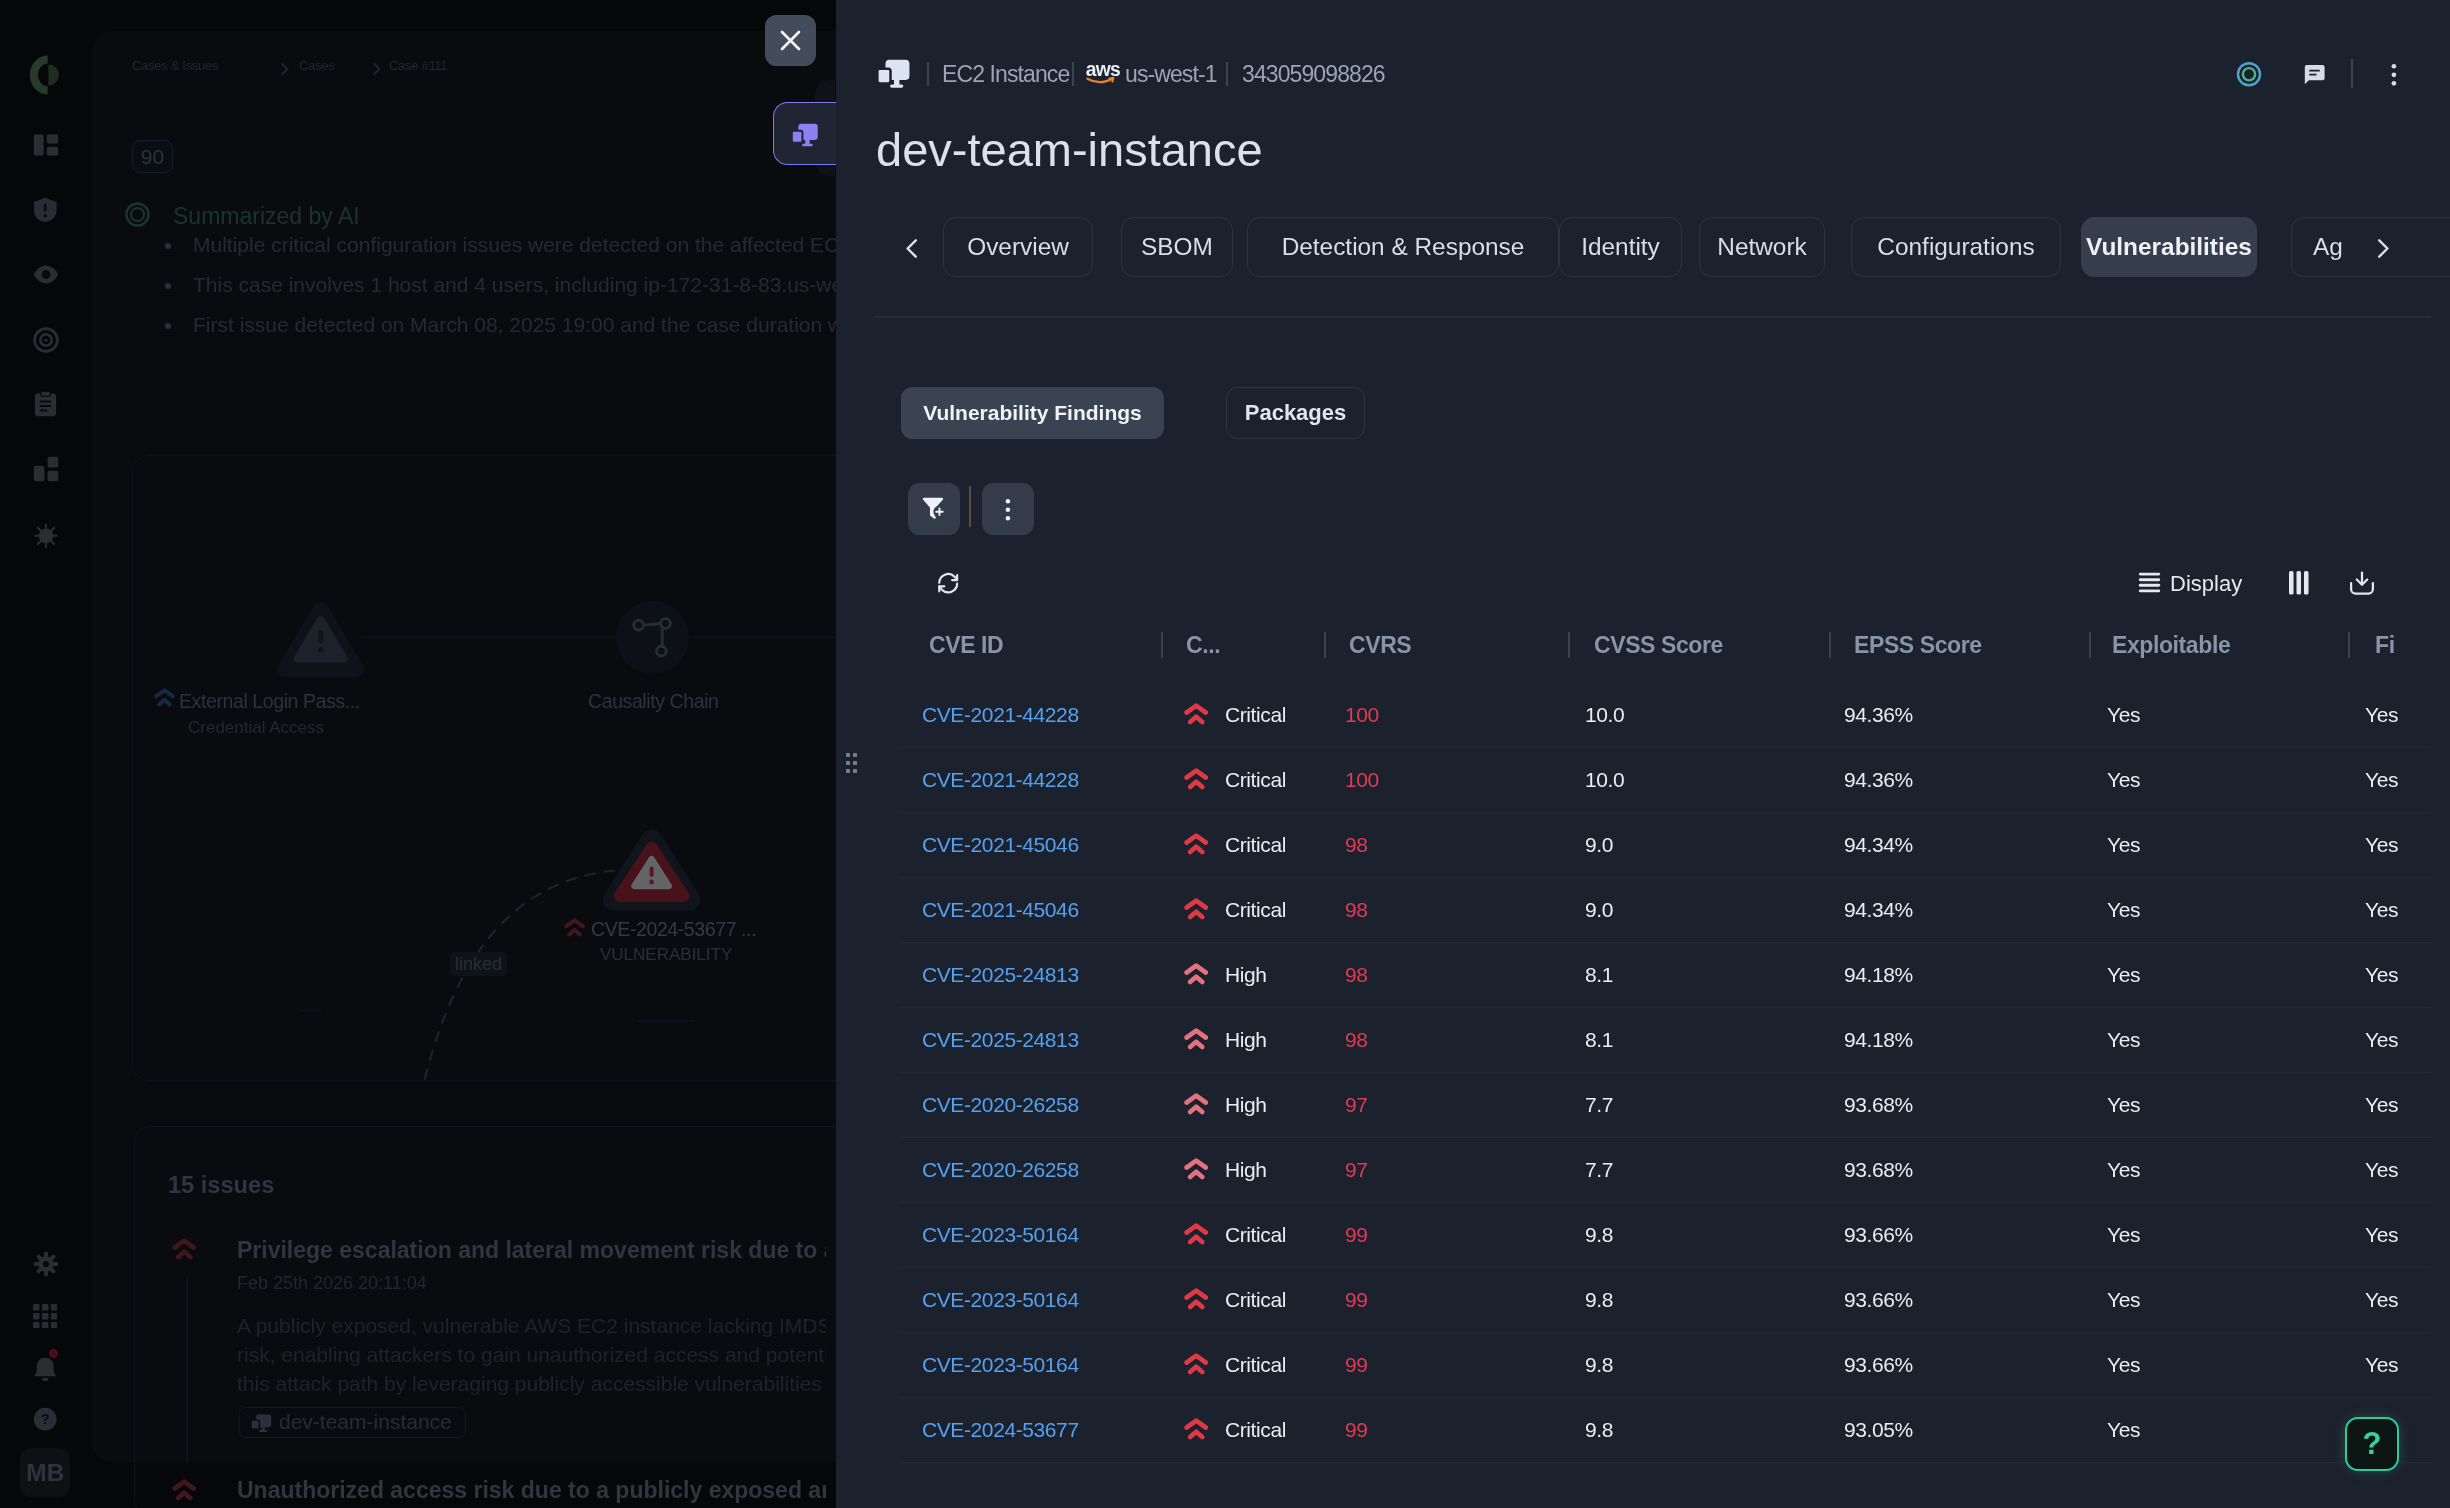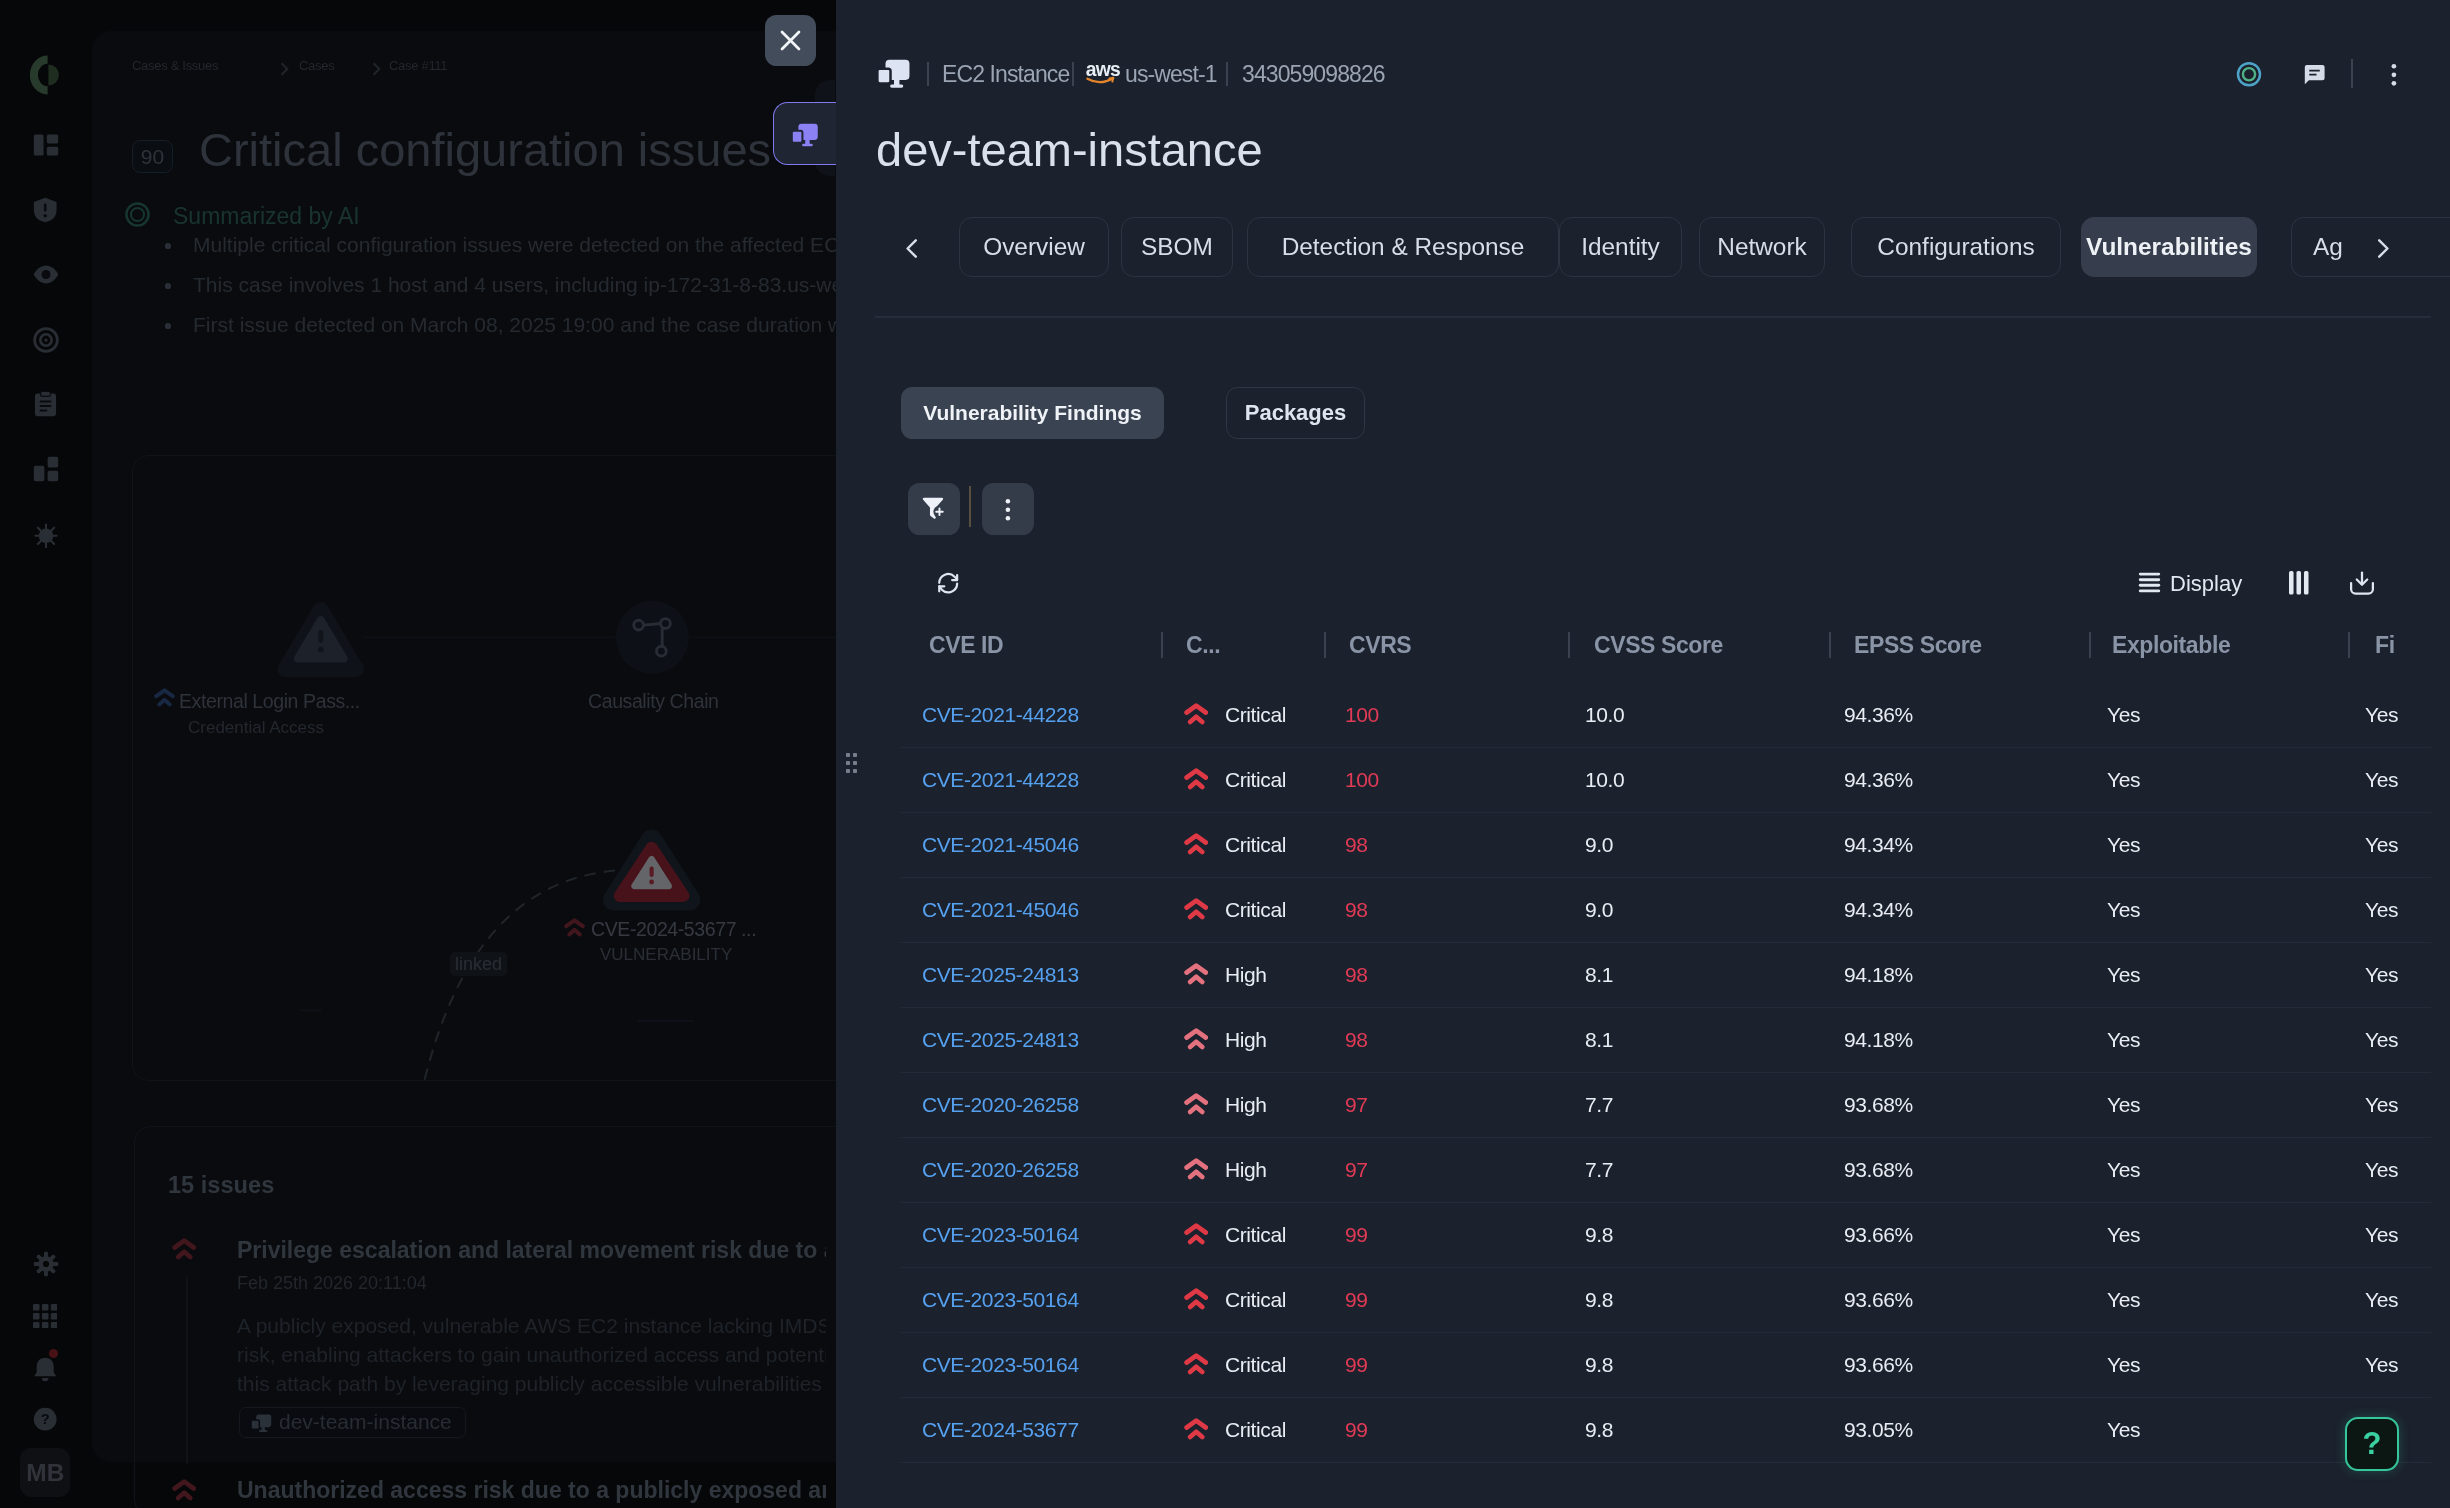--- a/index.html
+++ b/index.html
@@ -137,21 +137,20 @@
 <span class="crumb" style="left:132px">Cases &amp; Issues</span>
 <svg class="abs" style="left:275px;top:60px" width="18" height="18" viewBox="0 0 22 22">
         <path d="M8 4 L15 11 L8 18" stroke="#2b323b" stroke-width="2.5" fill="none"></path>
       </svg>
 <span class="crumb" style="left:299px">Cases</span>
 <svg class="abs" style="left:367px;top:60px" width="18" height="18" viewBox="0 0 22 22">
         <path d="M8 4 L15 11 L8 18" stroke="#2b323b" stroke-width="2.5" fill="none"></path>
       </svg>
 <span class="crumb" style="left:389px">Case #111</span>
 <div id="badge90">90</div>
-<div id="bigtitle">Critical configuration issues</div>
 <svg class="abs" style="left:124px;top:201px" width="27" height="27" viewBox="0 0 33 33" fill="none">
         <circle cx="16.5" cy="16.5" r="13.5" stroke="#1f4a3d" stroke-width="3"></circle>
         <circle cx="16.5" cy="16.5" r="8" stroke="#1f4a3d" stroke-width="2.5"></circle>
       </svg>
 <span id="sumline">Summarized by AI</span>
 <div class="bdot" style="top:243px"></div>
       <div class="bullet" style="top:233px">Multiple critical configuration issues were detected on the affected EC2</div>
 <div class="bdot" style="top:283px"></div>
       <div class="bullet" style="top:273px">This case involves 1 host and 4 users, including ip-172-31-8-83.us-west-</div>
 <div class="bdot" style="top:323px"></div>
@@ -266,21 +265,21 @@
 <div class="psep" style="left:1515px;top:59px;height:29px"></div>
 <svg class="abs" style="left:1553px;top:63px" width="9.8" height="23.6" viewBox="0 0 12 29">
         <circle cx="6" cy="4" r="2.9" fill="#d5dce8"></circle>
         <circle cx="6" cy="14.5" r="2.9" fill="#d5dce8"></circle>
         <circle cx="6" cy="25" r="2.9" fill="#d5dce8"></circle>
       </svg>
 <div id="ptitle">dev-team-instance</div>
 <svg class="abs" style="left:65px;top:237px" width="23" height="23" viewBox="0 0 28 28">
         <path d="M18 4 L8 14 L18 24" stroke="#d7dee9" stroke-width="3" fill="none" stroke-linecap="round" stroke-linejoin="round"></path>
       </svg>
-<div class="pill" style="left:123px;width:150px">Overview</div>
+<div class="pill" style="left:107px;width:150px">Overview</div>
 <div class="pill" style="left:285px;width:112px">SBOM</div>
 <div class="pill" style="left:411px;width:312px">Detection &amp; Response</div>
 <div class="pill" style="left:723px;width:123px">Identity</div>
 <div class="pill" style="left:863px;width:126px">Network</div>
 <div class="pill" style="left:1015px;width:210px">Configurations</div>
 <div class="pill active" style="left:1245px;width:176px">Vulnerabilities</div>
 <div class="pill" style="left:1455px;width:172px;border-right:none;border-radius:13px 0 0 13px;text-align:left;padding-left:21px">Ag</div>
 <svg class="abs" style="left:1535px;top:237px" width="23" height="23" viewBox="0 0 28 28">
         <path d="M10 4 L20 14 L10 24" stroke="#d7dee9" stroke-width="3" fill="none" stroke-linecap="round" stroke-linejoin="round"></path>
       </svg>

